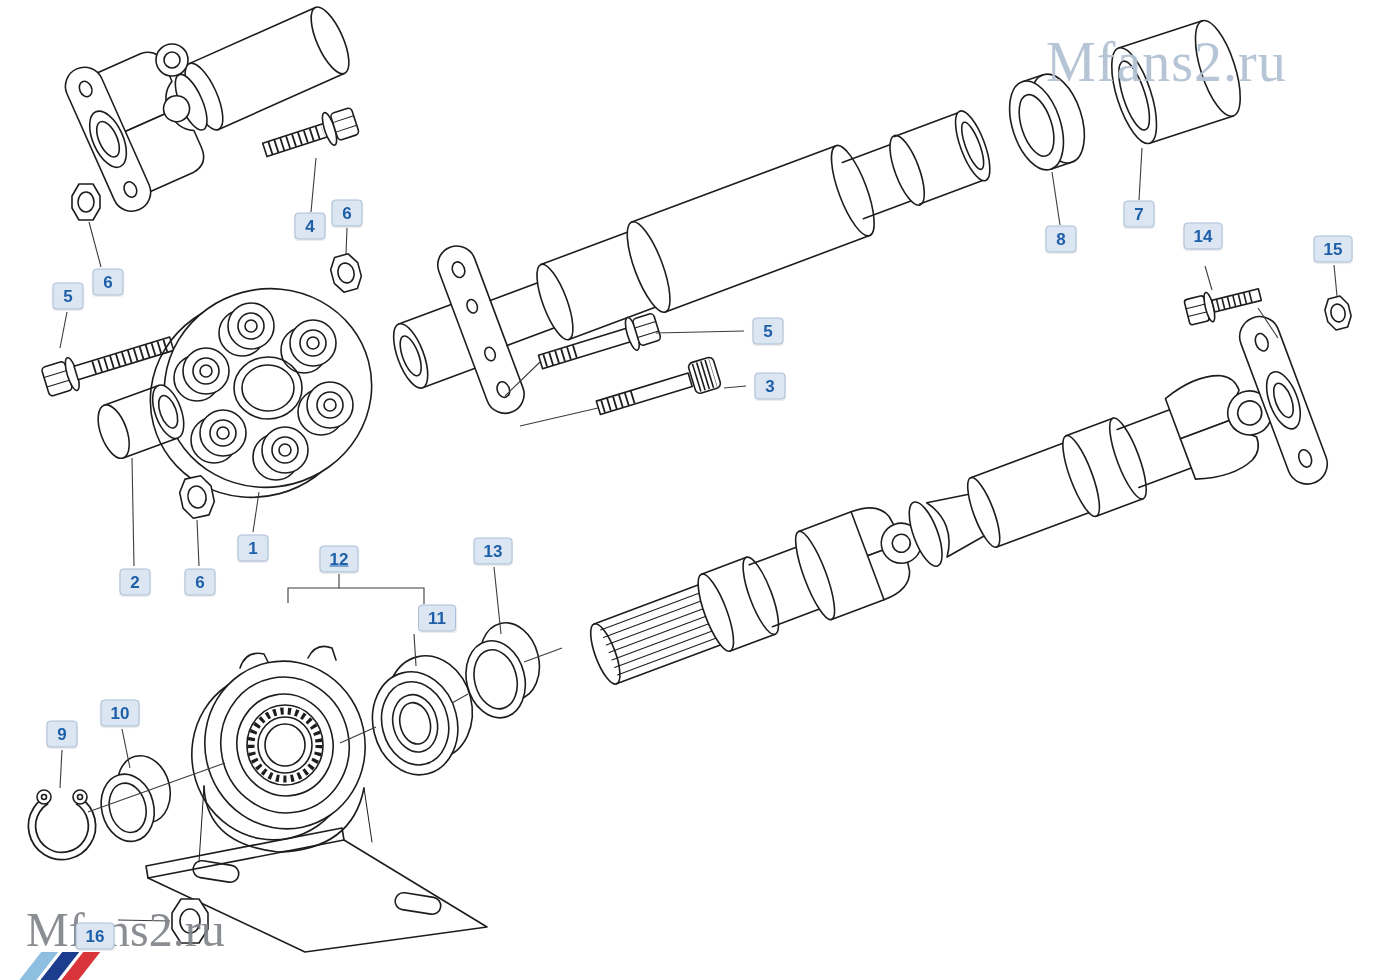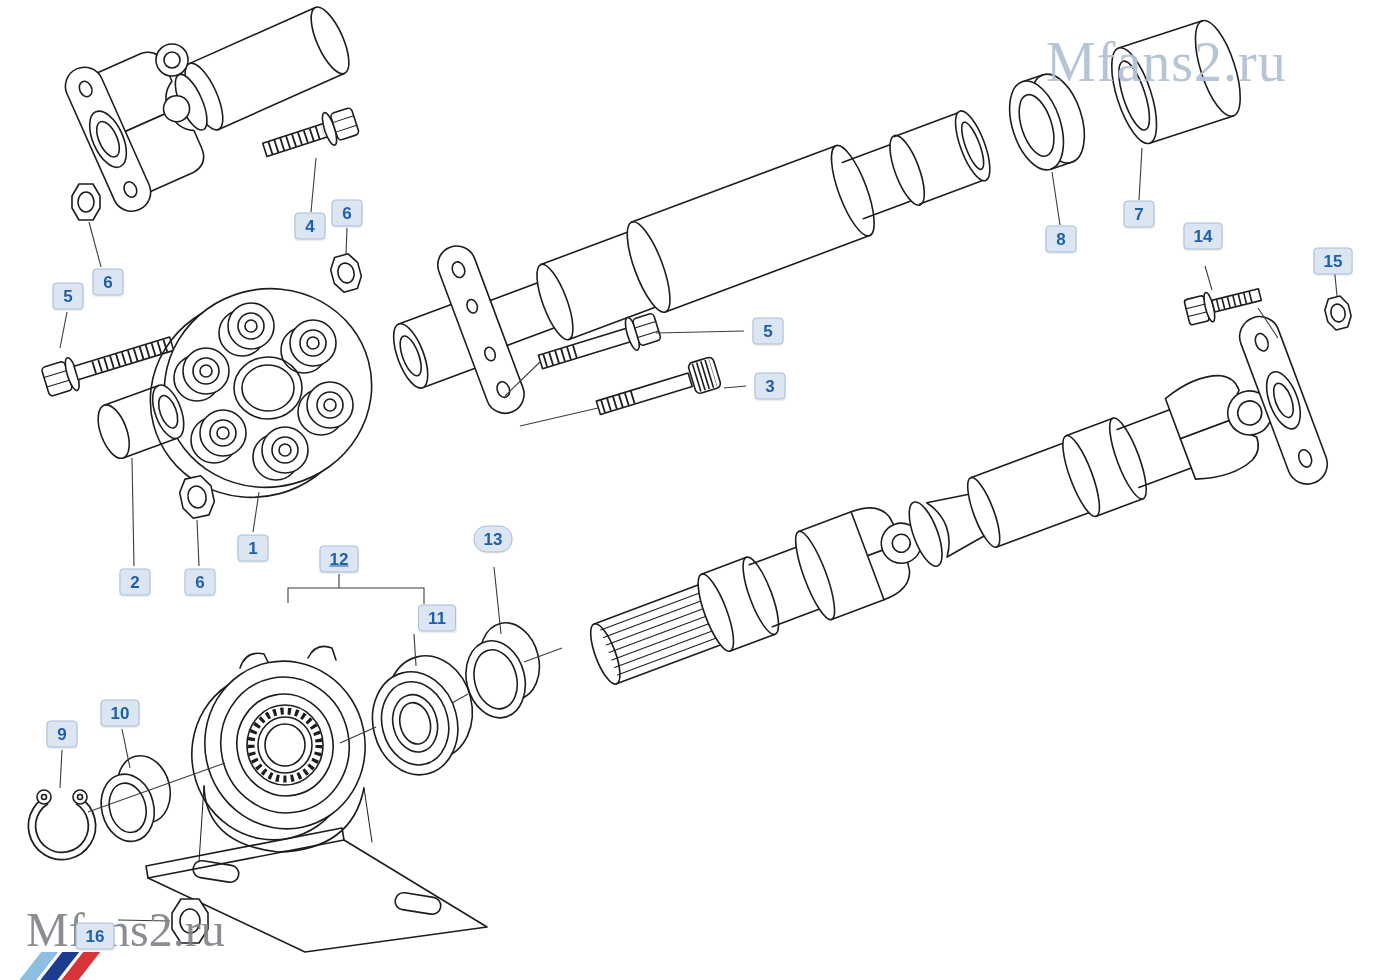--- a/index.html
+++ b/index.html
@@ -357,21 +357,21 @@
       <div class="callout" style="left: 310px; top: 226px;">4</div>
       <div class="callout" style="left: 347px; top: 213px;">6</div>
       <div class="callout" style="left: 253px; top: 548px;">1</div>
       <div class="callout" style="left: 135px; top: 582px;">2</div>
       <div class="callout" style="left: 200px; top: 582px;">6</div>
       <div class="callout" style="left: 768px; top: 331px;">5</div>
       <div class="callout" style="left: 770px; top: 386px;">3</div>
       <div class="callout" style="left: 1061px; top: 239px;">8</div>
       <div class="callout" style="left: 1139px; top: 214px;">7</div>
       <div class="callout" style="left: 1203px; top: 236px;">14</div>
-      <div class="callout" style="left: 1333px; top: 261px;">15</div>
+      <div class="callout" style="left: 1333px; top: 249px;">15</div>
       <div class="callout" style="left: 339px; top: 559px; text-decoration: underline;">12</div>
-      <div class="callout" style="left: 493px; top: 539px; border-radius: 13px;">13</div>
+      <div class="callout" style="left: 493px; top: 551px;">13</div>
       <div class="callout" style="left: 437px; top: 618px;">11</div>
       <div class="callout" style="left: 62px; top: 734px;">9</div>
       <div class="callout" style="left: 120px; top: 713px;">10</div>
       <div class="callout" style="left: 95px; top: 920px; margin-top: 16px;">16</div>
     </div>
 </div>
 
 </body></html>

